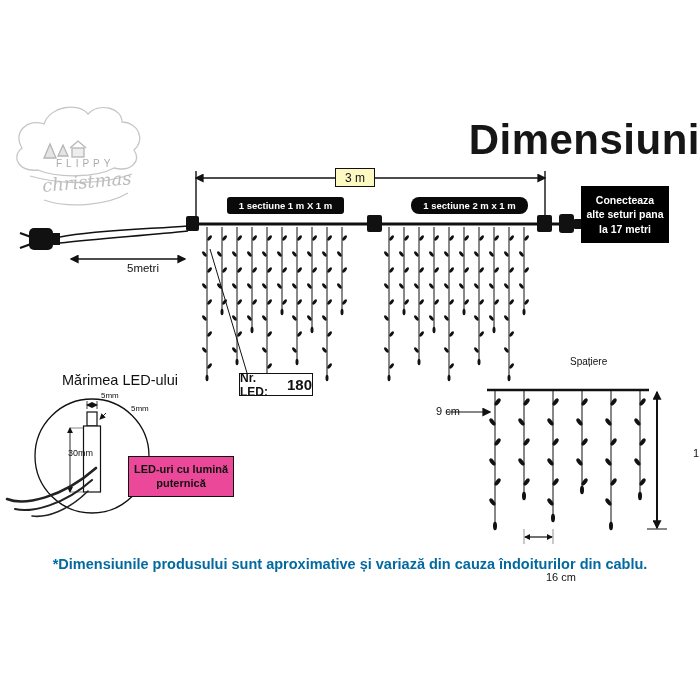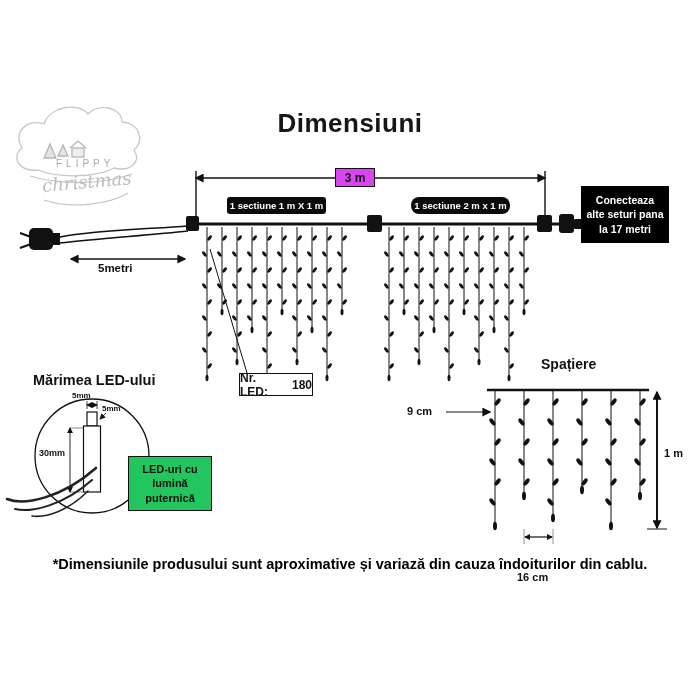--- a/index.html
+++ b/index.html
@@ -1,47 +1,47 @@
 <!DOCTYPE html>
 <html><head>
 <meta charset="utf-8">
 <style>
   html,body{margin:0;padding:0;}
   body{width:700px;height:700px;position:relative;background:#fff;overflow:hidden;
        font-family:"Liberation Sans","DejaVu Sans",sans-serif;color:#111;}
   #art{position:absolute;left:0;top:0;z-index:1;}
   .ov{position:absolute;z-index:2;}
-  .title{left:0;right:0;top:108px;text-align:center;font-size:26px;font-weight:bold;letter-spacing:.5px;color:#161616;}
+  .title{left:0;right:0;top:116px;text-align:right;font-size:42px;font-weight:bold;letter-spacing:.5px;color:#161616;}
   .logo-flippy{left:56px;top:158px;font-size:10px;font-weight:normal;letter-spacing:4px;color:#ababab;}
   .logo-christmas{left:42px;top:171px;font-family:"DejaVu Serif",serif;font-style:italic;font-size:18px;color:#bdbdbd;transform:rotate(-5deg);}
-  .box3m{left:335px;top:168px;width:40px;height:19px;border:1.5px solid #111;background:#d946ef;
-         display:flex;align-items:center;justify-content:center;font-size:12px;font-weight:bold;box-sizing:border-box;}
-  .sec{top:197px;width:99px;height:17px;background:#0a0a0a;color:#fff;border-radius:3px;
+  .box3m{left:335px;top:168px;width:40px;height:19px;border:1.5px solid #111;background:#fef9c3;
+         display:flex;align-items:center;justify-content:center;font-size:12px;font-weight:normal;box-sizing:border-box;}
+  .sec{top:197px;width:117px;height:17px;background:#0a0a0a;color:#fff;border-radius:3px;
        display:flex;align-items:center;justify-content:center;font-size:9.5px;font-weight:bold;white-space:nowrap;}
   .sec1{left:227px;} .sec2{left:411px;border-radius:8px;}
   .connect{left:581px;top:186px;width:88px;height:57px;background:#000;color:#fff;font-size:10.5px;line-height:1.35;
            font-weight:bold;text-align:center;display:flex;align-items:center;justify-content:center;
            padding:3px 5px;box-sizing:border-box;}
-  .lbl{font-weight:bold;white-space:nowrap;}
+  .lbl{font-weight:normal;white-space:nowrap;margin-left:29px;}
   .l-5metri{left:98px;top:262px;font-size:11.5px;}
   .nrled{left:239px;top:373px;width:74px;height:23px;border:1.5px solid #111;background:#fff;
          display:flex;align-items:center;justify-content:center;gap:7px;box-sizing:border-box;}
   .nrled .k{font-size:12px;font-weight:bold;}
-  .nrled .v{font-size:12px;font-weight:bold;}
+  .nrled .v{font-size:15px;font-weight:bold;}
   .h-marimea{left:33px;top:372px;font-size:14.5px;}
-  .h-spatiere{left:541px;top:356px;font-size:14px;}
+  .h-spatiere{left:541px;top:356px;font-size:10px;}
   .l-9cm{left:407px;top:405px;font-size:11px;}
   .l-1m{left:664px;top:447px;font-size:11px;}
   .l-16cm{left:517px;top:571px;font-size:11px;}
   .l-5mm-top{left:72px;top:391px;font-size:8px;}
   .l-5mm-right{left:102px;top:404px;font-size:8px;}
   .l-30mm{left:39px;top:448px;font-size:9px;}
-  .callout{left:128px;top:456px;width:84px;border:1.5px solid #111;background:#22c55e;font-size:11px;line-height:1.3;
+  .callout{left:128px;top:456px;width:106px;border:1.5px solid #111;background:#ec4899;font-size:11px;line-height:1.3;
            font-weight:bold;text-align:center;padding:5px 4px;box-sizing:border-box;}
-  .footnote{left:0;right:0;top:556px;text-align:center;font-size:14.5px;font-weight:600;color:#000000;}
+  .footnote{left:0;right:0;top:556px;text-align:center;font-size:14.5px;font-weight:600;color:#0369a1;}
 </style>
 </head>
 <body>
 
 <svg id="art" width="700" height="700" viewBox="0 0 700 700">
   <defs>
     <marker id="ah" markerUnits="userSpaceOnUse" markerWidth="9" markerHeight="9" viewBox="0 0 10 10" refX="8.5" refY="5" orient="auto-start-reverse">
         <path d="M0 0 L10 5 L0 10 z" fill="#111"></path>
       </marker>
     <marker id="ahs" markerUnits="userSpaceOnUse" markerWidth="6" markerHeight="6" viewBox="0 0 10 10" refX="8.5" refY="5" orient="auto-start-reverse">

